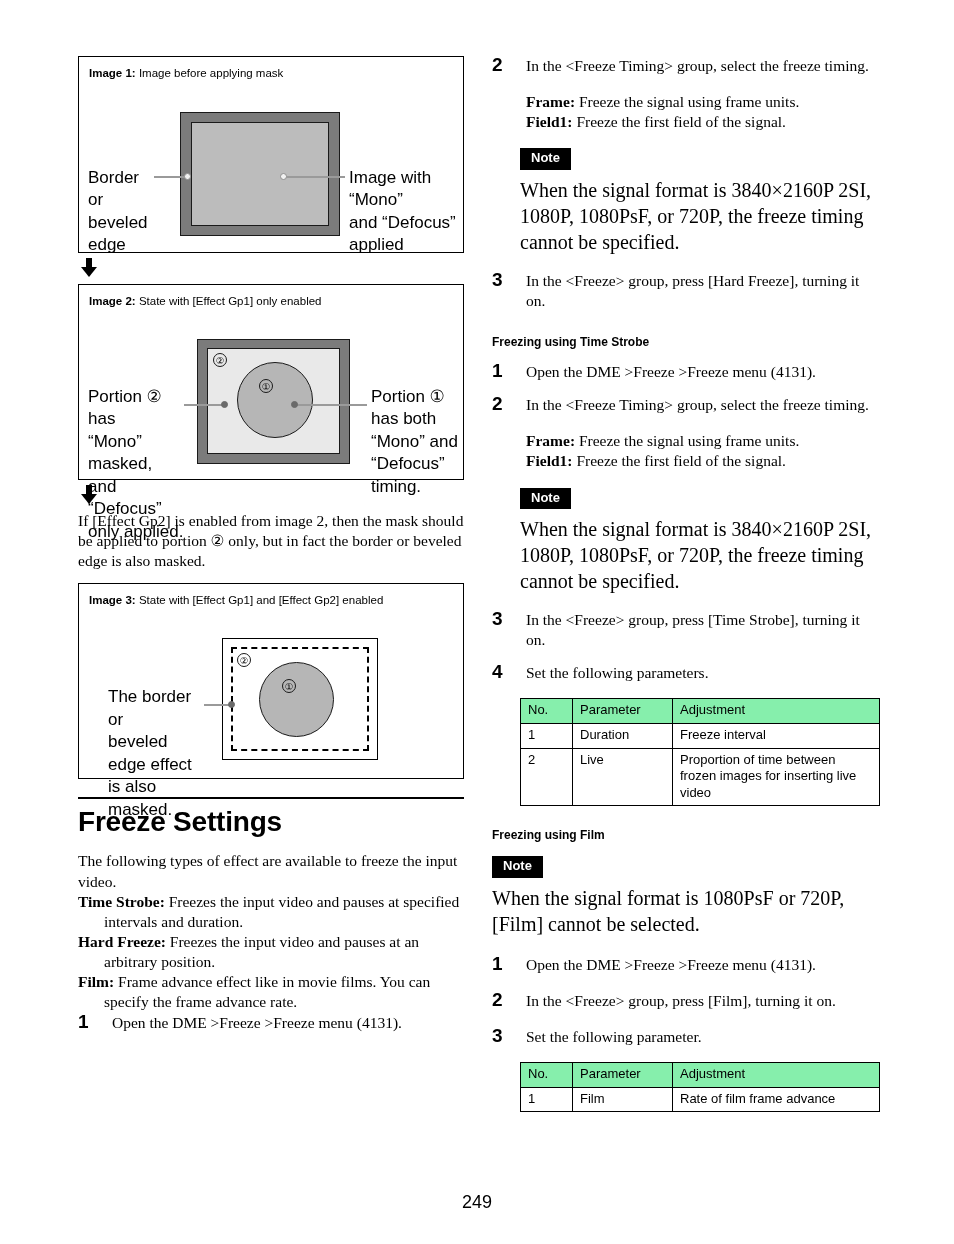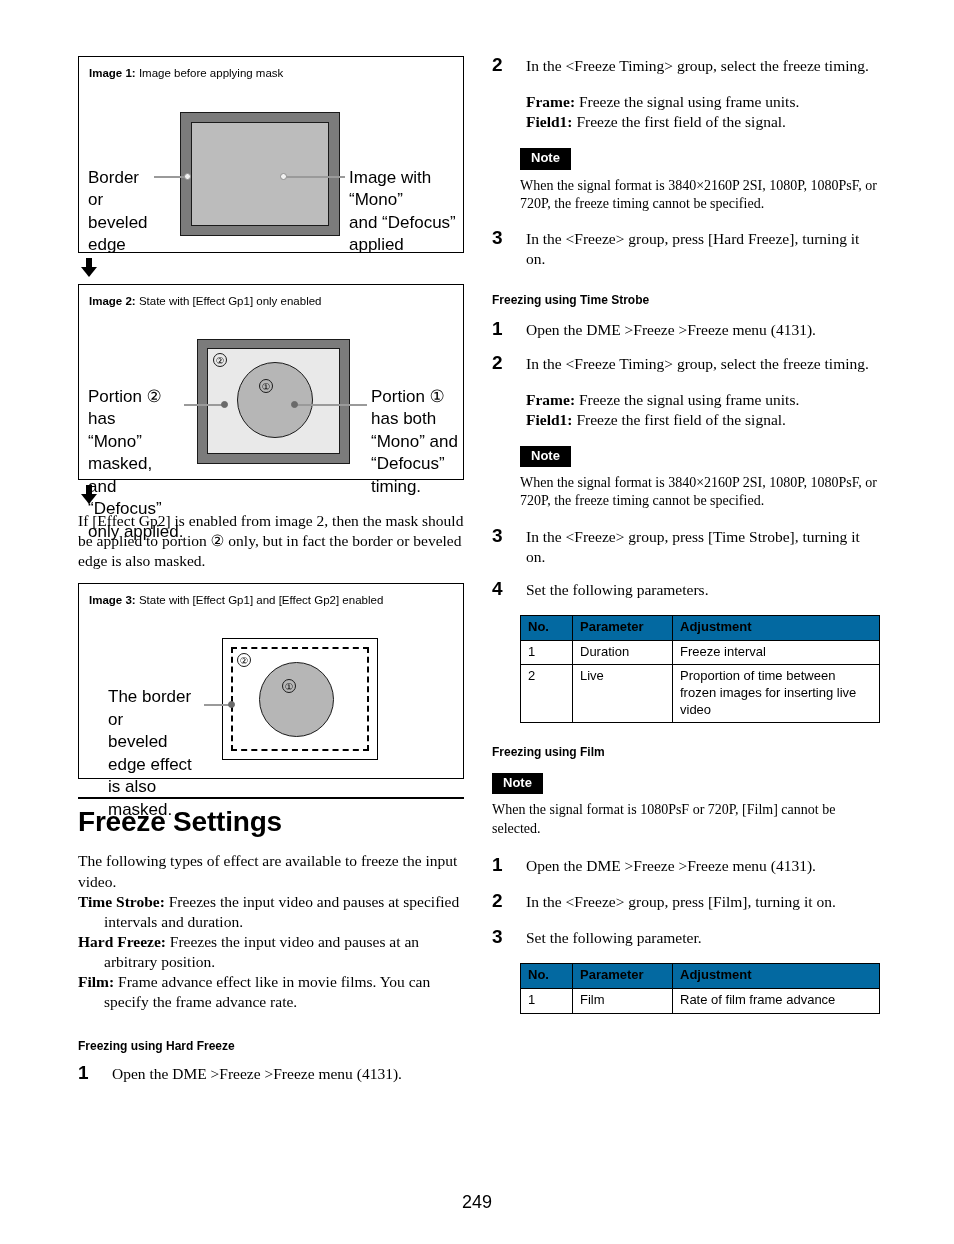--- a/index.html
+++ b/index.html
@@ -218,43 +218,43 @@
     color: #fff;
     font-family: "Liberation Sans", sans-serif;
     font-weight: bold;
     font-size: 13px;
     padding: 3px 11px 4px 11px;
     line-height: 1.1;
   }
   .note-block { padding-left: 28px; margin-bottom: 13px; }
   .note-block.flush { padding-left: 0; }
   .note-block .note-text {
-    font-size: 14px;
+    font-size: 20px;
     line-height: 1.30;
     margin-top: 7px;
   }
 
   
   table.params {
     border-collapse: collapse;
     width: 360px;
     margin-left: 28px;
     font-family: "Liberation Sans", sans-serif;
     font-size: 13px;
   }
   table.params th, table.params td {
     border: 1px solid #000;
     padding: 3px 6px 4px 7px;
     text-align: left;
     vertical-align: top;
     line-height: 1.28;
   }
   table.params th {
-    background: #0369a1;
-    font-weight: bold;
+    background: #86efac;
+    font-weight: normal;
   }
   table.params .c-no { width: 38px; }
   table.params .c-param { width: 86px; }
 
   .page-number {
     position: absolute;
     left: 0; top: 1192px;
     width: 954px;
     text-align: center;
     font-family: "Liberation Sans", sans-serif;
@@ -370,21 +370,20 @@
       </p>
       <p class="hang">
         <b>Hard Freeze:</b>
         <span>Freezes the input video and pauses at an arbitrary position.</span>
       </p>
       <p class="hang">
         <b>Film:</b>
         <span>Frame advance effect like in movie films. You can specify the frame advance rate.</span>
       </p>
 
-      <h2 class="sub" style="margin-top:26px;">Freezing using Hard Freeze</h2>
 
       <div class="step">
         <span class="num">1</span>
         <span class="txt">Open the DME &gt;Freeze &gt;Freeze menu (4131).</span>
       </div>
     </div>
   </div>
 
   <div class="col-right">
 

